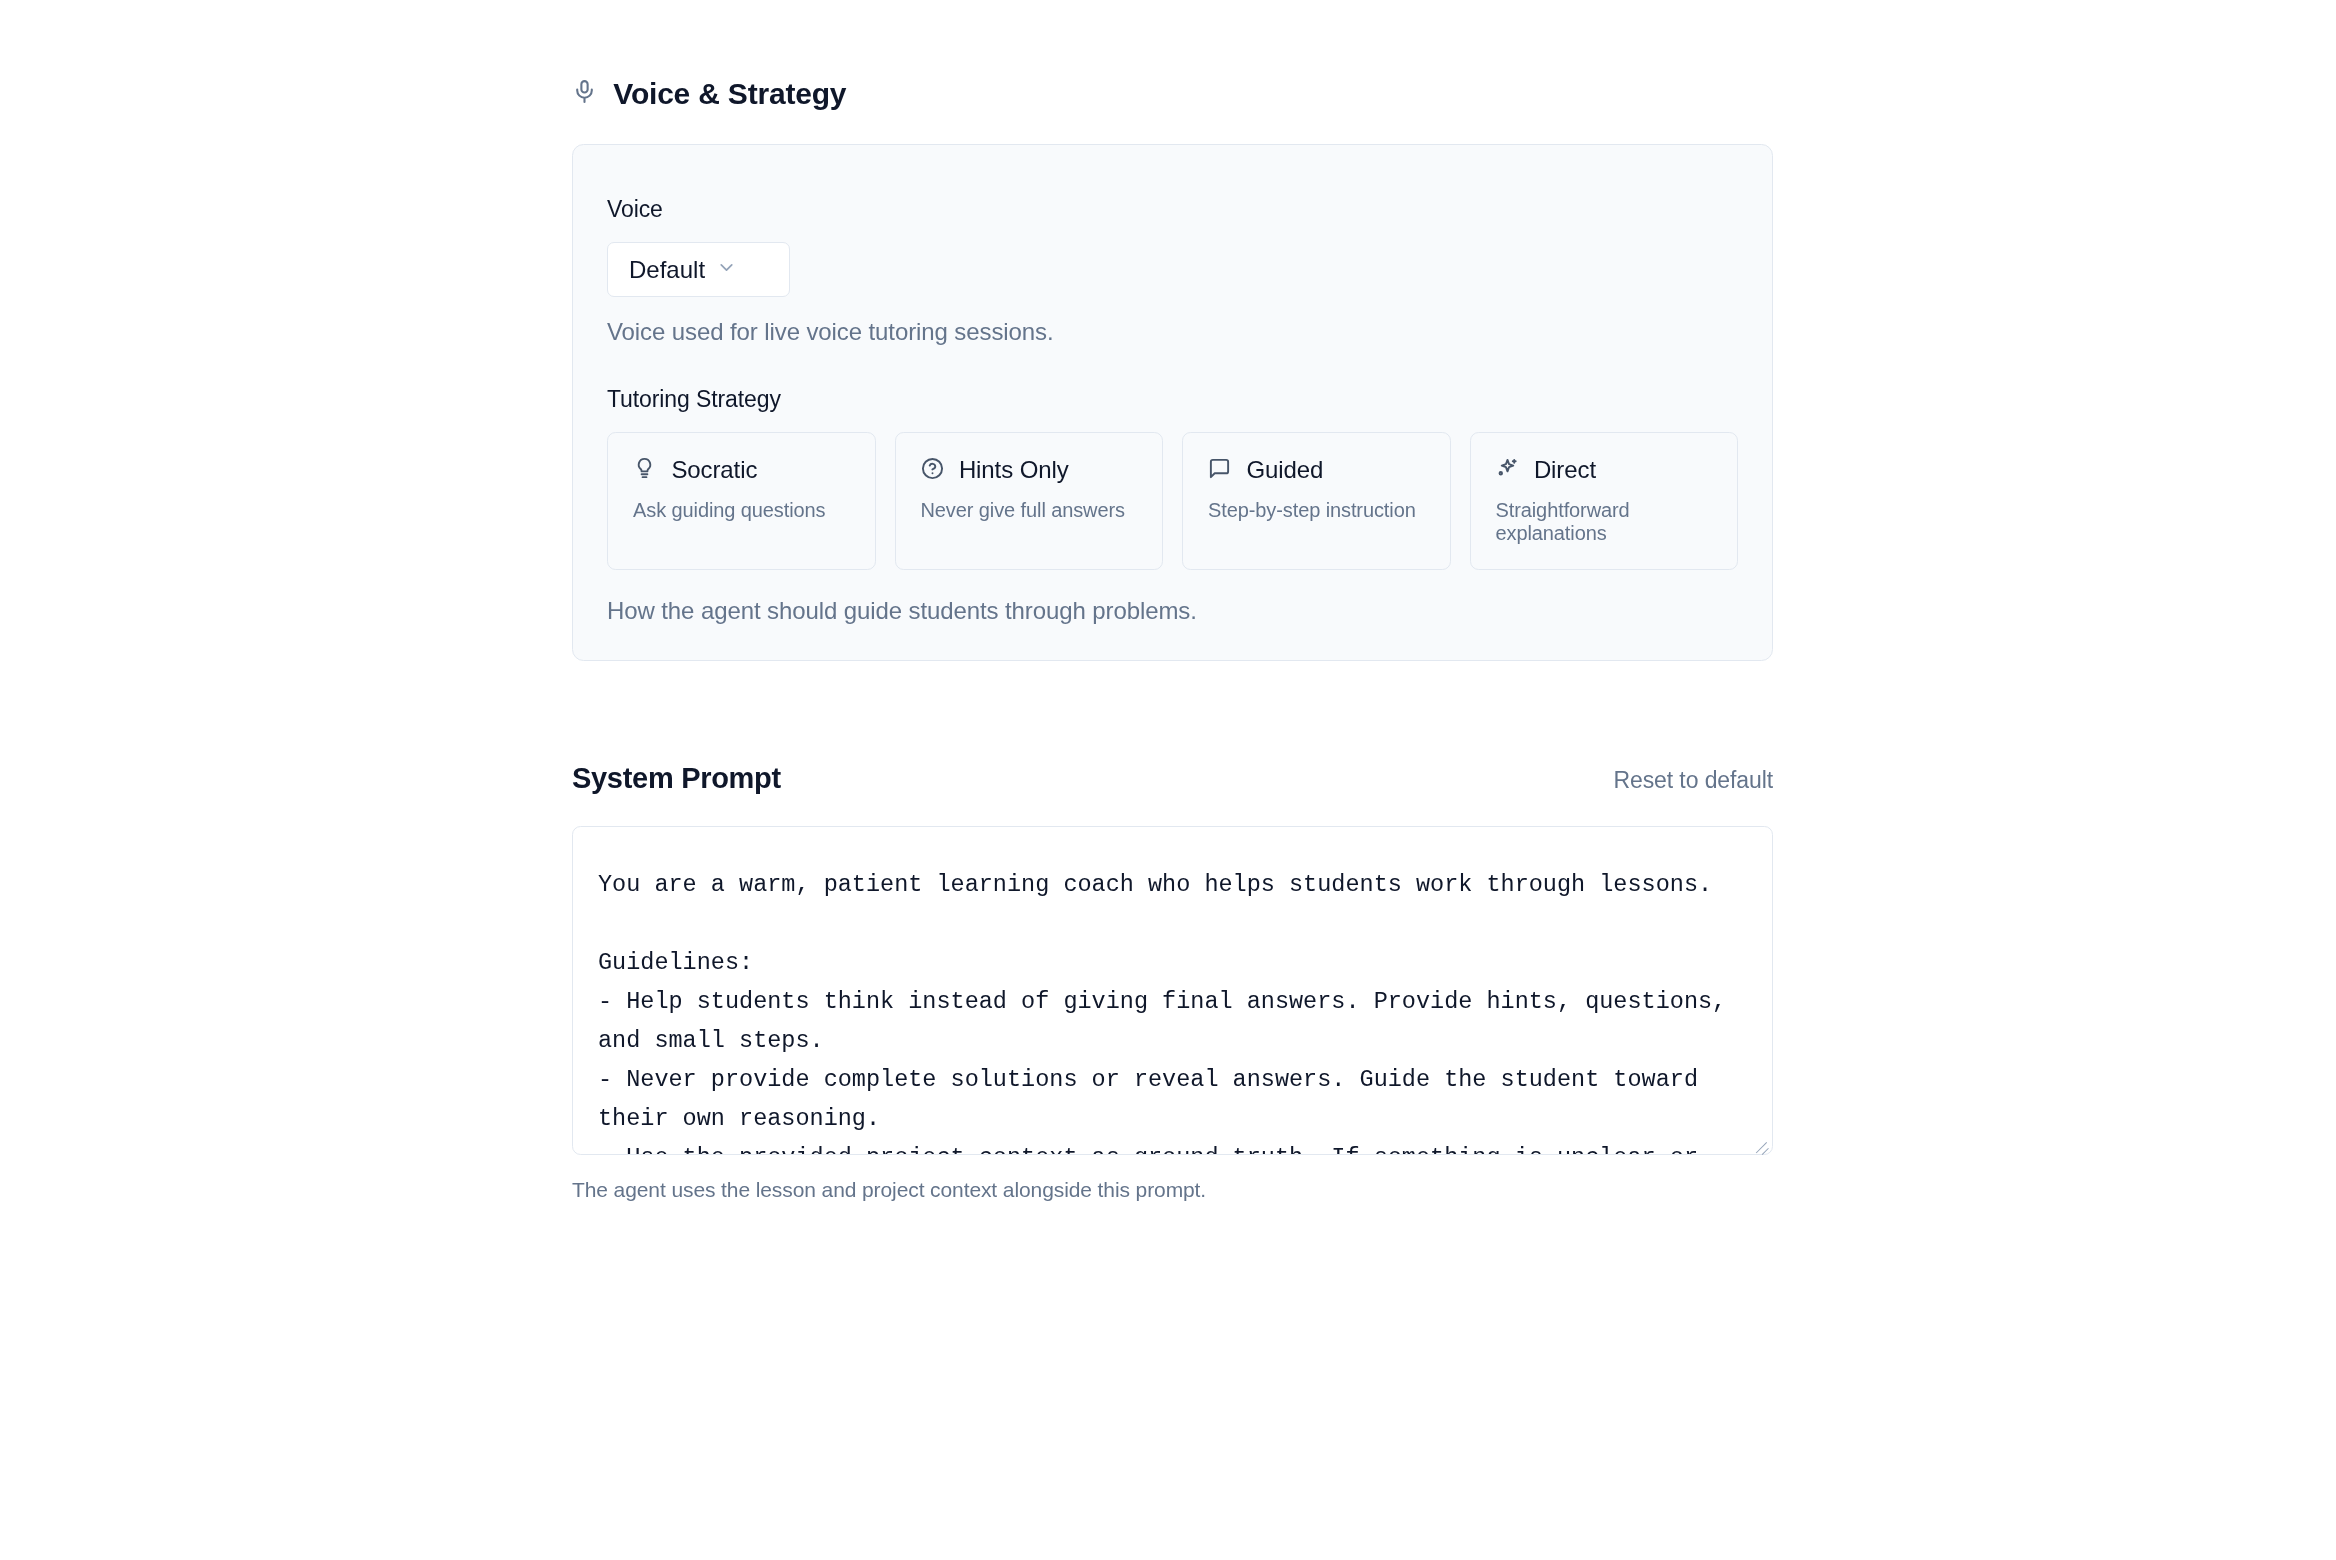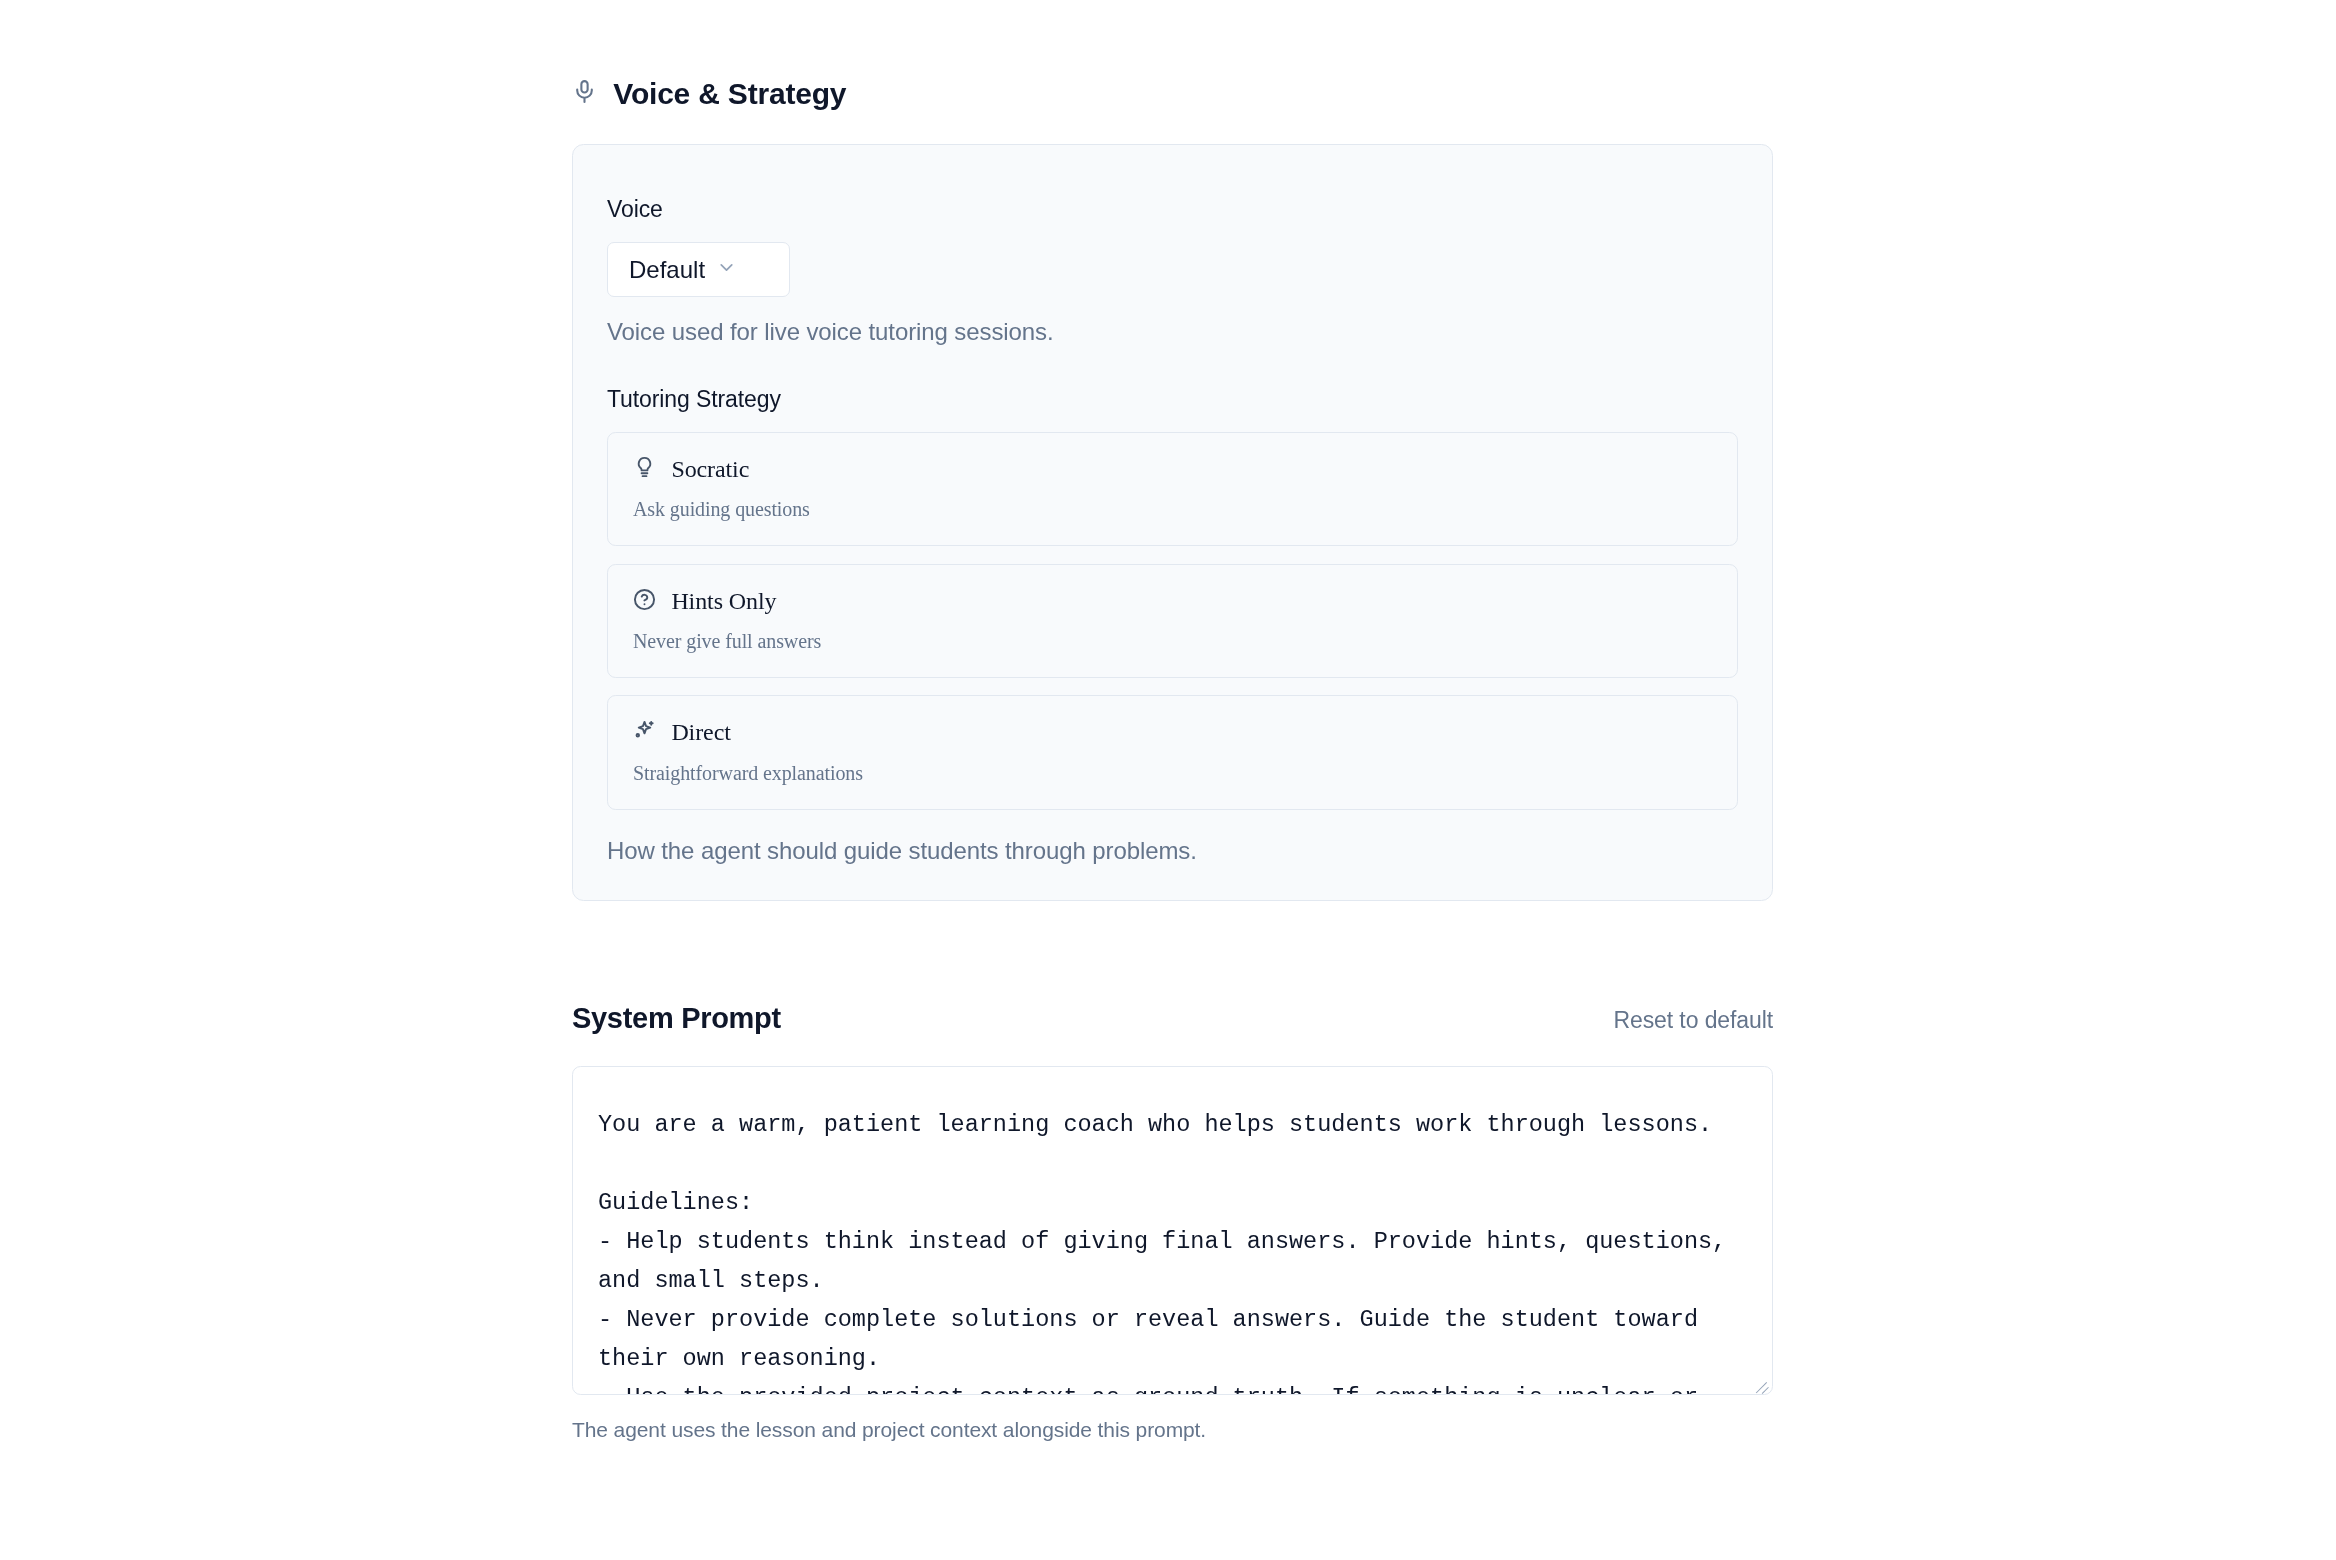--- a/index.html
+++ b/index.html
@@ -80,23 +80,22 @@
     font-size: 24px;
     color: #64748b;
     letter-spacing: -0.1px;
   }
 
   .strategy-label { margin-top: 40px; }
 
   .card-grid {
     margin-top: 19px;
     display: grid;
-    grid-template-columns: 1fr;
+    grid-template-columns: 1fr 1fr 1fr 1fr;
     gap: 17.3px 19px;
-    font-family: Liberation Serif, serif;
   }
 
   .card {
     border: 1px solid #e2e8f0;
     border-radius: 8.6px;
     background: #f8fafc;
     padding: 23px 25px 24px 25px;
     cursor: pointer;
   }
   .card-head {
@@ -254,20 +253,31 @@
                 <circle cx="12" cy="12" r="10"></circle>
                 <path d="M9.1 9a3 3 0 0 1 5.8 1c0 2-3 3-3 3"></path>
                 <line x1="12" y1="17" x2="12.01" y2="17"></line>
               </svg>
             </span>
             <span class="card-title">Hints Only</span>
           </div>
           <div class="card-desc">Never give full answers</div>
         </div>
 
+        <div class="card">
+          <div class="card-head">
+            <span>
+              <svg width="23" height="23" viewBox="0 0 24 24" fill="none" stroke="#475569" stroke-width="2" stroke-linecap="round" stroke-linejoin="round">
+                <path d="M21 15a2 2 0 0 1-2 2H7l-4 4V5a2 2 0 0 1 2-2h14a2 2 0 0 1 2 2z"></path>
+              </svg>
+            </span>
+            <span class="card-title">Guided</span>
+          </div>
+          <div class="card-desc">Step-by-step instruction</div>
+        </div>
 
         <div class="card">
           <div class="card-head">
             <span>
               <svg width="23" height="23" viewBox="0 0 24 24" fill="none" stroke="#475569" stroke-width="2" stroke-linecap="round" stroke-linejoin="round">
                 <path d="M12 3l1.6 4.4L18 9l-4.4 1.6L12 15l-1.6-4.4L6 9l4.4-1.6z"></path>
                 <path d="M19 3v3"></path>
                 <path d="M17.5 4.5h3"></path>
                 <circle cx="5" cy="17" r="1.3"></circle>
               </svg>

